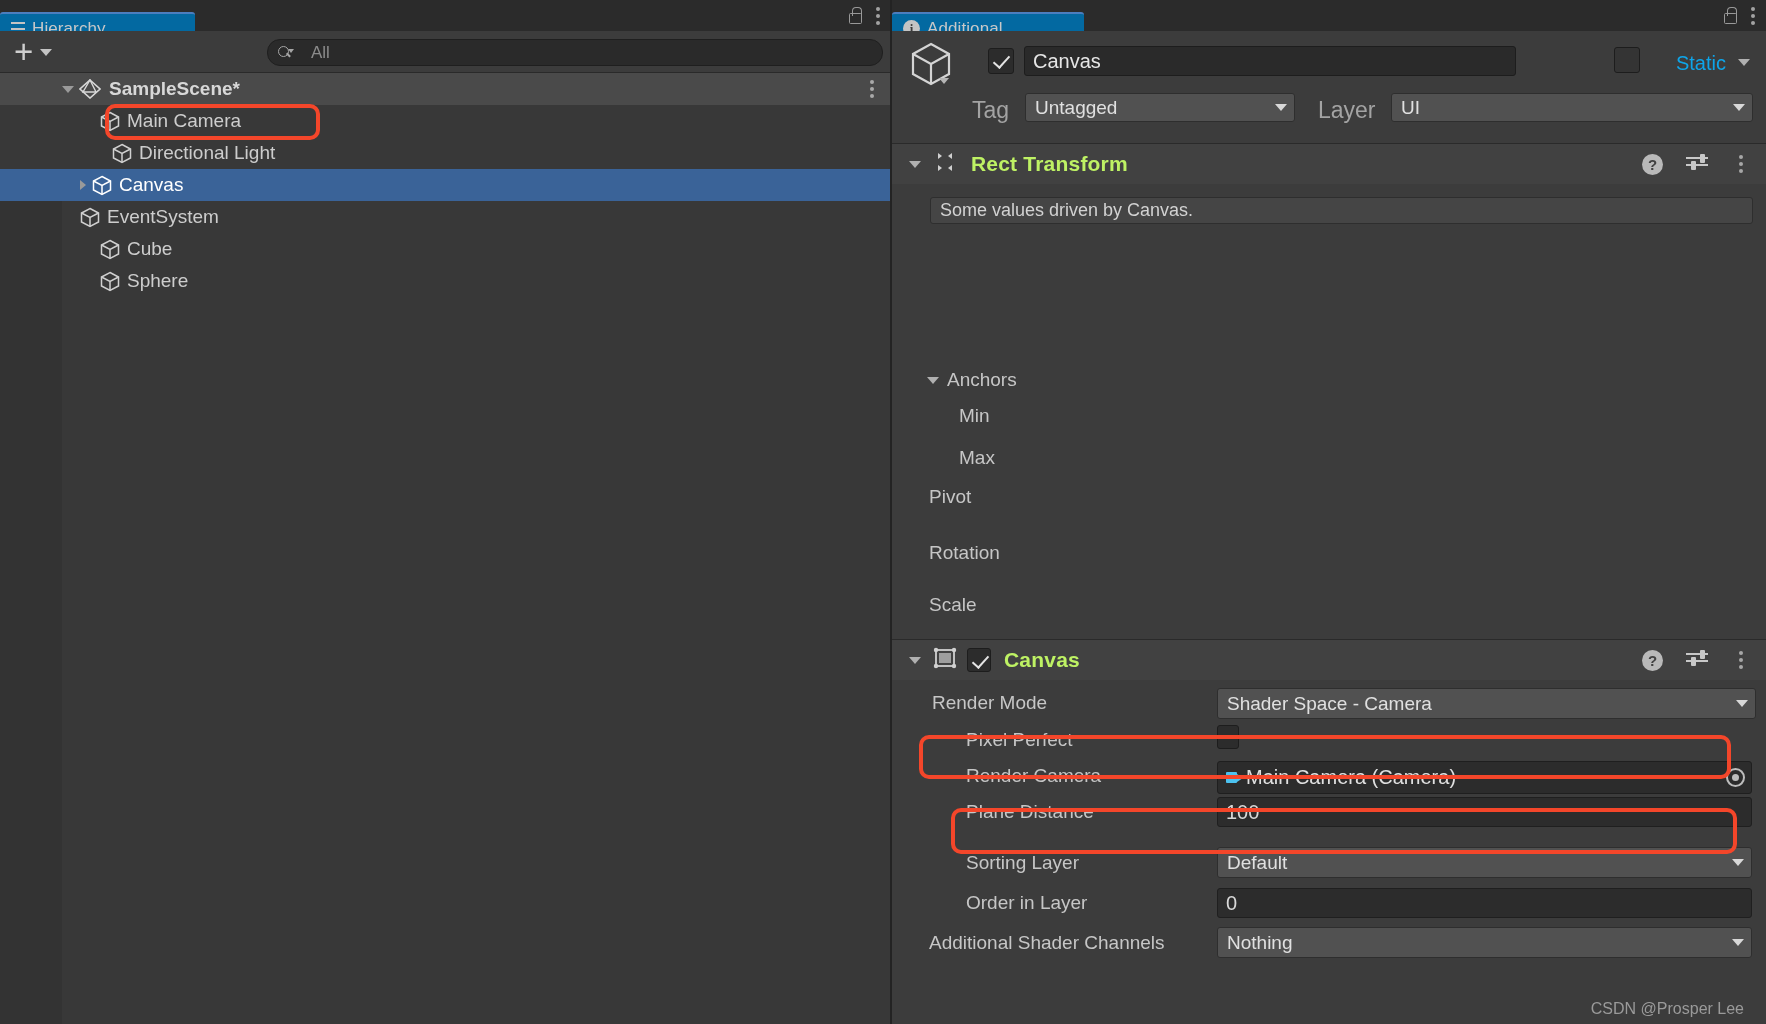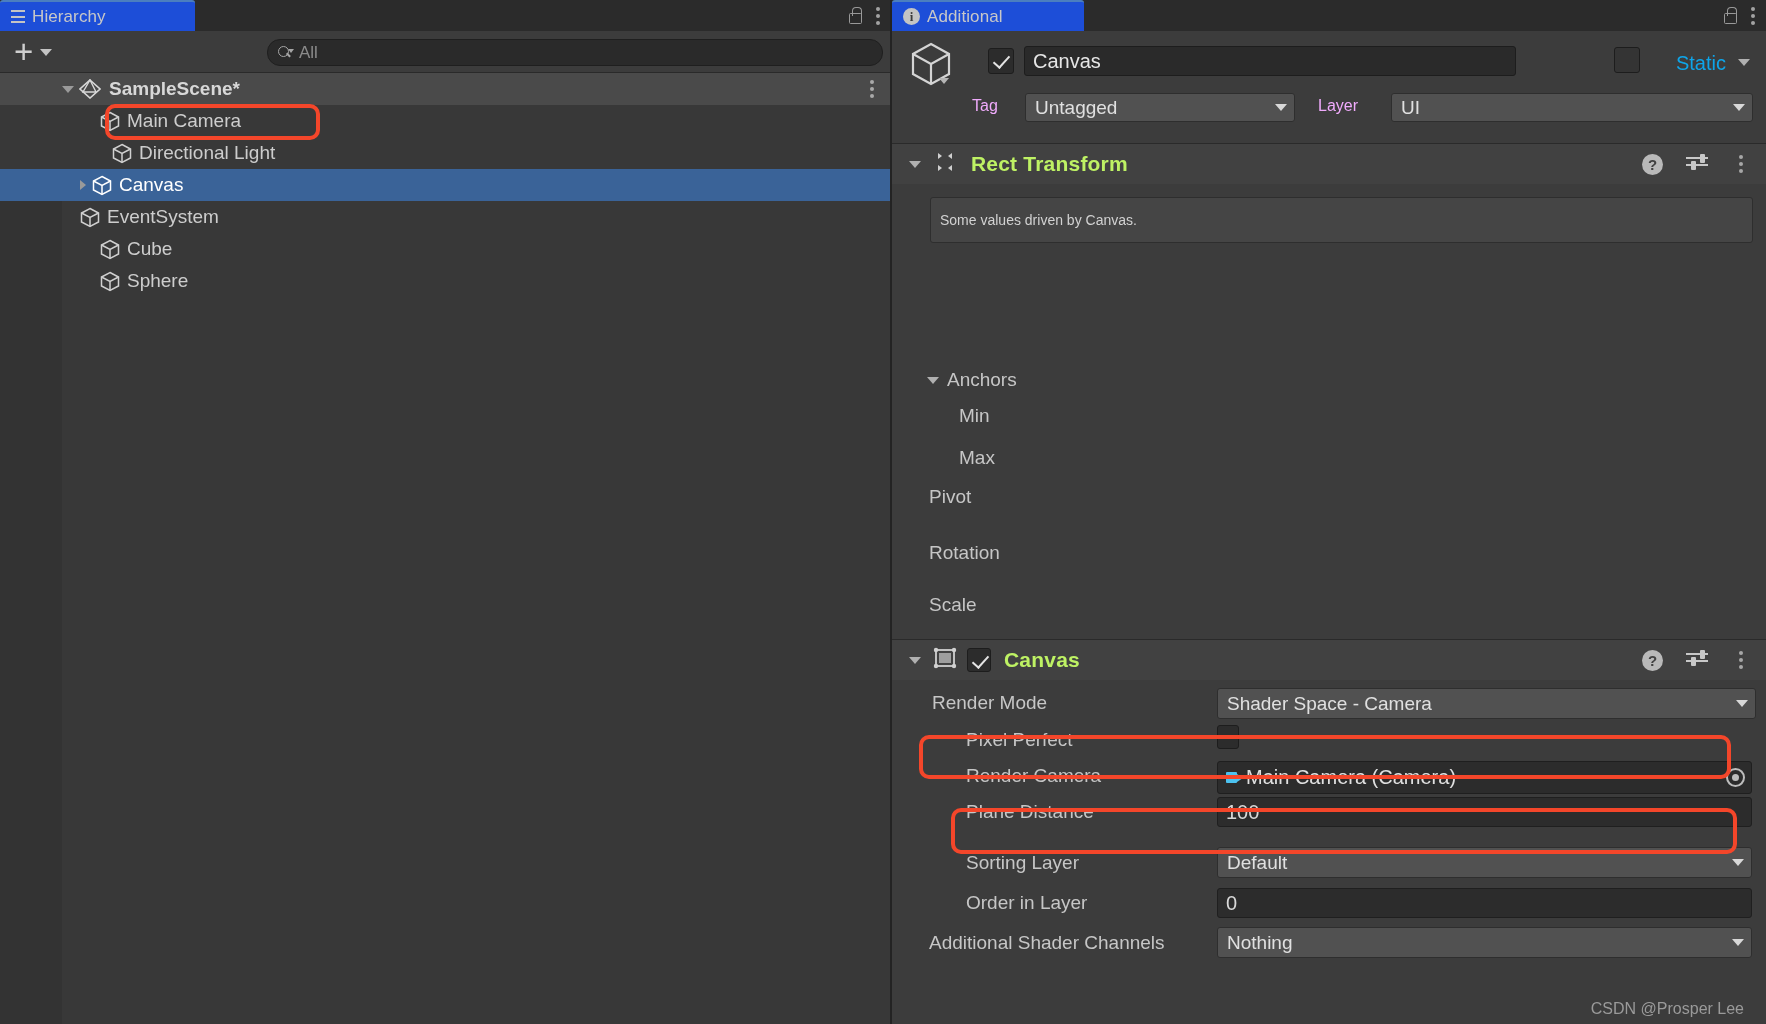--- a/index.html
+++ b/index.html
@@ -12,22 +12,22 @@
   }
   #root { position:relative; width:1766px; height:1024px; }
 
   
   .panel { position:absolute; top:0; bottom:0; background:#3c3c3c; }
   .tabstrip {
     position:absolute; left:0; right:0; top:0; height:31px;
     background:#2b2b2b;
   }
   .tab {
-    position:absolute; top:0; height:31px;
-    background:#1d4ed8;
+    position:absolute; top:12px; height:31px;
+    background:#0369a1;
     border-top:2px solid #4b7ebf;
     display:flex; align-items:center; gap:7px;
     padding:0 16px 0 11px;
     color:#c8c8c8; font-size:17px;
     border-top-left-radius:3px; border-top-right-radius:3px;
   }
   .tab .tablabel { font-size:17px; letter-spacing:.1px; }
   .tabright {
     position:absolute; top:0; height:31px; display:flex; align-items:center;
     gap:14px; padding-right:10px;
@@ -60,21 +60,21 @@
   }
   .plusbtn { display:flex; align-items:center; gap:7px; margin-left:10px; padding:2px 4px; }
   .plussym { color:#cfcfcf; font-size:33px; line-height:24px; font-weight:400; }
   .caret-dn {
     width:0;height:0;border-left:6px solid transparent;border-right:6px solid transparent;
     border-top:7px solid #c4c4c4;
   }
   .searchbox {
     position:absolute; left:267px; width:616px; height:27px; top:8px;
     background:#2a2a2a; border:1px solid #1f1f1f; border-radius:13px;
-    display:flex; align-items:center; padding:0 10px; gap:6px;
+    display:flex; align-items:center; padding:0 10px; gap:18px;
   }
   .searchglyph { position:relative; width:15px; height:15px; display:flex;align-items:center; }
   .searchglyph::before {
     content:""; position:absolute; left:0; top:1px; width:9px;height:9px;
     border:1.7px solid #a6a6a6; border-radius:50%;
   }
   .searchglyph::after {
     content:""; position:absolute; left:7.5px; top:9px; width:5px;height:1.7px;
     background:#a6a6a6; transform:rotate(45deg);
   }
@@ -136,21 +136,21 @@
     border:solid #e4e4e4; border-width:0 2.8px 2.8px 0; transform:rotate(42deg);
   }
   .namefield {
     height:30px; background:#2a2a2a; border:1px solid #1d1d1d; border-radius:3px;
     color:#e6e6e6; font-size:20px; display:flex; align-items:center; padding:0 8px;
   }
   .chk.empty { background:#343434; }
   .staticlbl { color:#0ea5e9; font-size:20px; }
 
   .taglayer { position:relative; height:34px; }
-  .fieldlbl { color:#f0abfc; font-size:16px; }
+  .fieldlbl { color:#a3a3a3; font-size:23px; }
   .dropdown {
     height:29px; background:#515151; border:1px solid #2e2e2e; border-radius:3px;
     display:flex; align-items:center; justify-content:space-between;
     padding:0 7px 0 9px; color:#e0e0e0; font-size:19px;
   }
   .dropdown .dcaret {
     width:0;height:0;border-left:6px solid transparent;border-right:6px solid transparent;
     border-top:7px solid #d8d8d8;
   }
 
@@ -170,22 +170,22 @@
   .preseticon i:nth-child(1){ top:2px;}
   .preseticon i:nth-child(2){ top:9px;}
   .preseticon b {
     position:absolute; width:5px;height:9px;background:#c8c8c8; border-radius:1px;
   }
   .preseticon b:nth-of-type(1){ left:14px; top:-1px;}
   .preseticon b:nth-of-type(2){ left:5px; top:6px;}
 
   .infobox {
     background:#454545; border:1px solid #2e2e2e; border-radius:3px;
-    color:#d2d2d2; font-size:14px; display:flex; align-items:center; padding:0 9px;
-    height:46px;
+    color:#d2d2d2; font-size:18px; display:flex; align-items:center; padding:0 9px;
+    height:27px;
   }
   .rowlbl { color:#c6c6c6; font-size:19px; }
   .tri-small {
     width:0;height:0;border-left:6px solid transparent;border-right:6px solid transparent;
     border-top:7px solid #b0b0b0;
   }
   .valuefield {
     height:30px; background:#2c2c2c; border:1px solid #1f1f1f; border-radius:3px;
     color:#d8d8d8; font-size:20px; display:flex; align-items:center; padding:0 8px;
   }

